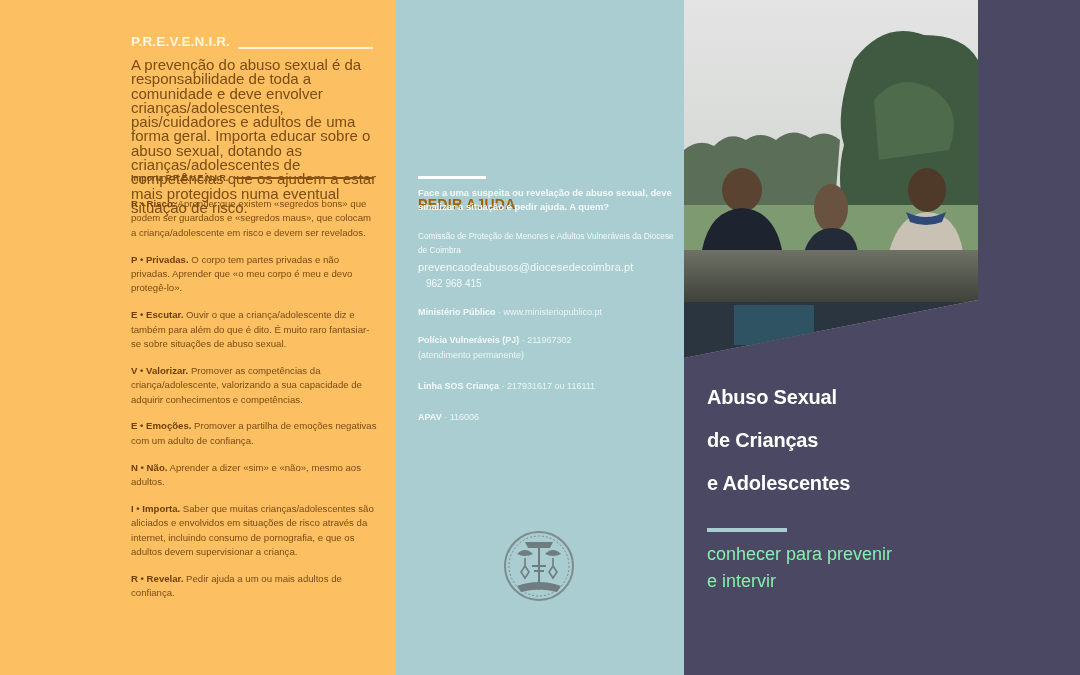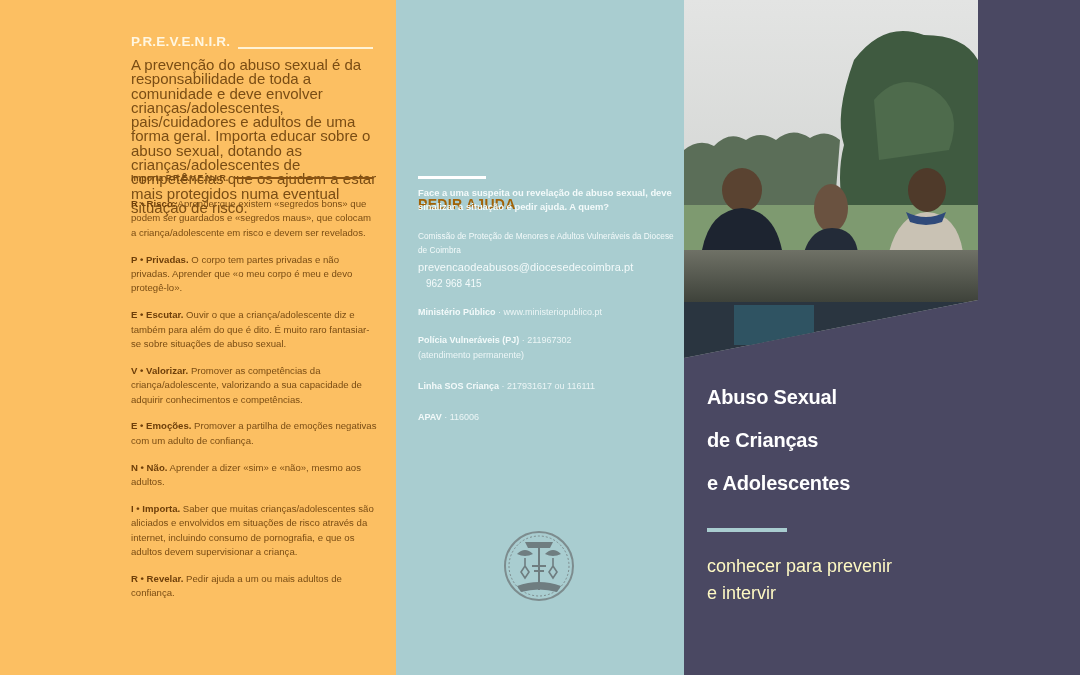--- a/index.html
+++ b/index.html
@@ -34,21 +34,21 @@
   .contact { position: absolute; left: 418px; width: 262px; font-size: 9px; line-height: 14.5px; color: #f3fafa; }
   .contact b { font-weight: bold; }
   .contact .val { opacity: 0.9; }
   .seal { position: absolute; left: 503px; top: 530px; width: 72px; height: 72px; }
 
   
   .photo { position: absolute; left: 0; top: 0; width: 294px; height: 360px;
            clip-path: polygon(0 0, 100% 0, 100% 300px, 0 358px); }
   .cover-title { position: absolute; left: 23px; top: 376px; color: #ffffff; font-weight: bold; font-size: 20px; line-height: 43px; letter-spacing: -0.2px; }
   .cover-rule { position: absolute; left: 23px; top: 528px; width: 80px; height: 4px; background: #a9cdd0; }
-  .cover-sub { position: absolute; left: 23px; top: 541px; color: #fef9c3; font-size: 18px; line-height: 27px; margin-top: 12px; }
+  .cover-sub { position: absolute; left: 23px; top: 541px; color: #86efac; font-size: 18px; line-height: 27px; }
 </style>
 </head>
 <body>
 
 <div class="panel panel-left">
   <div class="prev-head">
     <span class="title">P.R.E.V.E.N.I.R.</span>
     <span class="rule"></span>
   </div>
   <p class="intro">A prevenção do abuso sexual é da responsabilidade de toda a comunidade e deve envolver crianças/adolescentes, pais/cuidadores e adultos de uma forma geral. Importa educar sobre o abuso sexual, dotando as crianças/adolescentes de competências que os ajudem a estar mais protegidos numa eventual situação de risco.</p>

